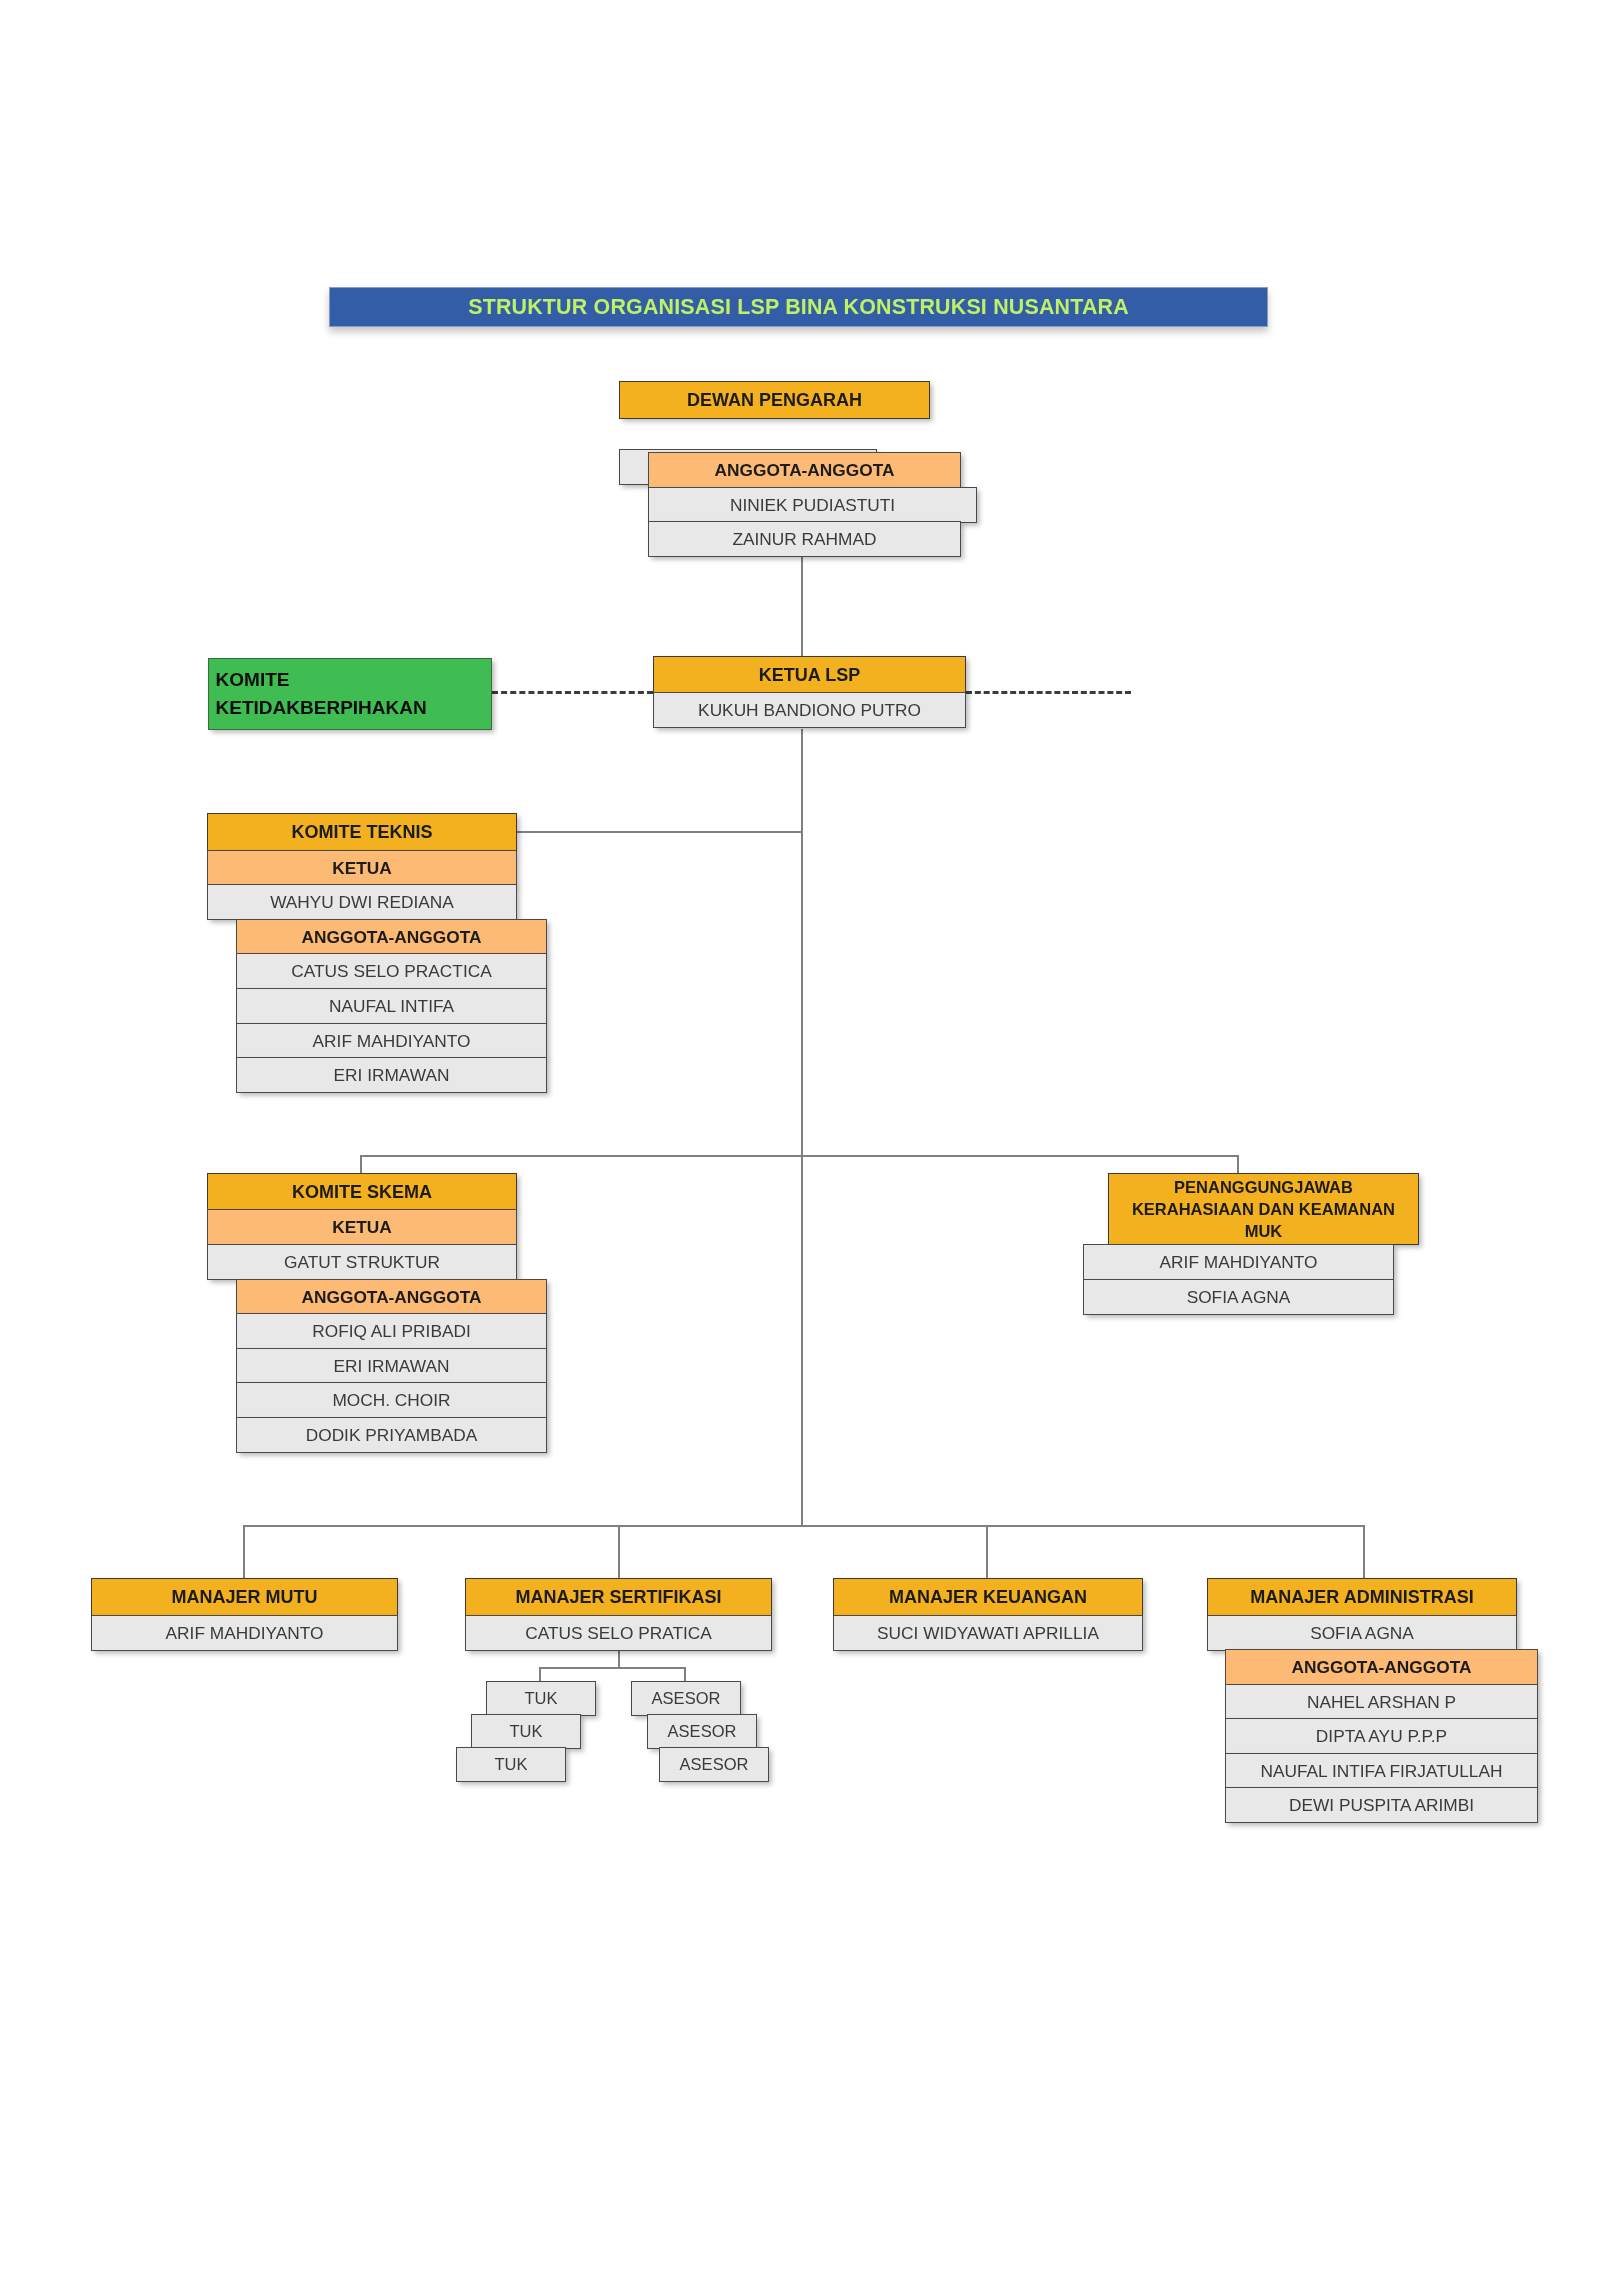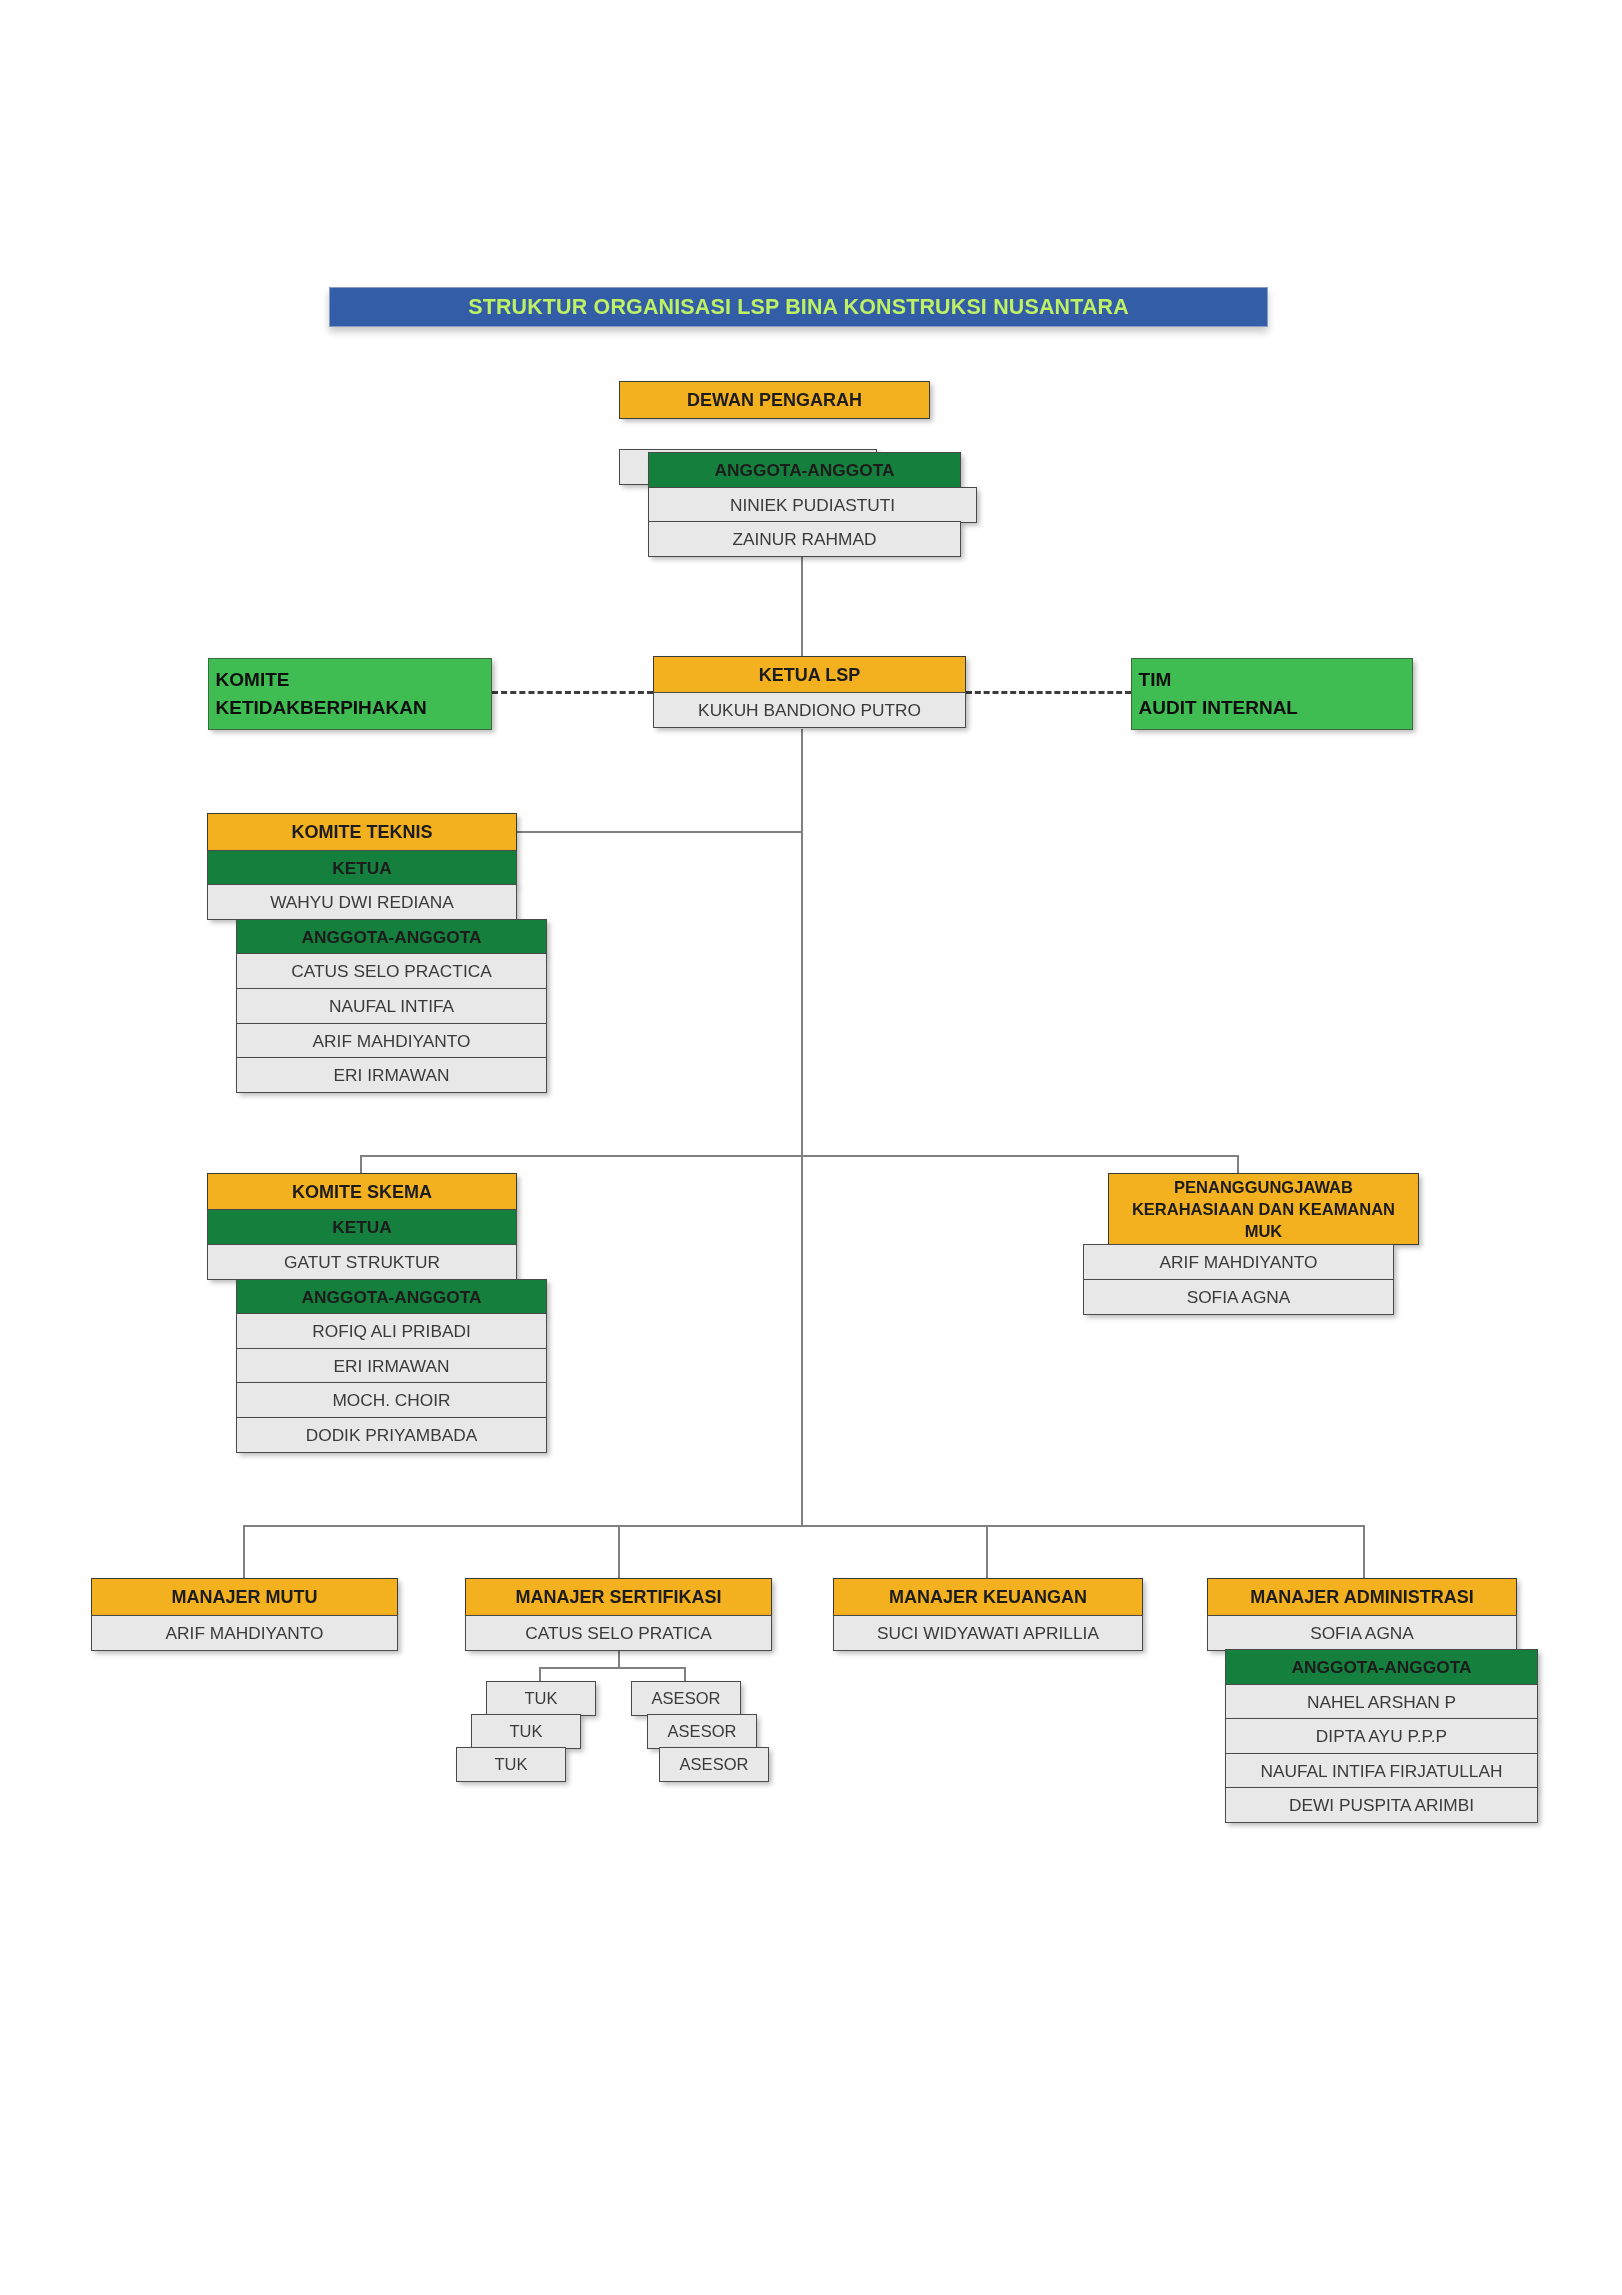--- a/index.html
+++ b/index.html
@@ -41,21 +41,21 @@
     font-size:16.5px;
     line-height:1.35;
     padding:3.3px 8.2px;
   }
   .gray{
     background:#E8E8E8;
     font-size:17.3px;
     color:#3a3a3a;
   }
   .graybold{
-    background:#15803d;
+    background:#fdba74;
     font-weight:700;
     font-size:17.3px;
     color:#1c1c1c;
   }
   .small{font-size:16.5px;}
   .green{
     background:#3FBD53;
     border-color:#3e6b3e;
     font-weight:700;
     font-size:19px;
@@ -109,24 +109,20 @@
   <div class="box gray" style="left:648px;top:521px;width:313px;height:36px;">ZAINUR RAHMAD</div>
 
   <div class="box green" style="left:208px;top:658px;width:284px;height:72px;">
     <span>KOMITE</span>
     <span>KETIDAKBERPIHAKAN</span>
   </div>
 
   <div class="box orange" style="left:653px;top:656px;width:313px;height:38px;">KETUA LSP</div>
   <div class="box gray" style="left:653px;top:692px;width:313px;height:36px;">KUKUH BANDIONO PUTRO</div>
 
-  <div class="box green" style="left:1131px;top:658px;width:282px;height:72px;">
-    <span>TIM</span>
-    <span>AUDIT INTERNAL</span>
-  </div>
 
   <div class="box orange" style="left:207px;top:813px;width:310px;height:38px;">KOMITE TEKNIS</div>
   <div class="box graybold" style="left:207px;top:850px;width:310px;height:36px;">KETUA</div>
   <div class="box gray" style="left:207px;top:884px;width:310px;height:36px;">WAHYU DWI REDIANA</div>
   <div class="box graybold" style="left:236px;top:919px;width:311px;height:36px;">ANGGOTA-ANGGOTA</div>
   <div class="box gray" style="left:236px;top:953px;width:311px;height:36px;">CATUS SELO PRACTICA</div>
   <div class="box gray" style="left:236px;top:988px;width:311px;height:36px;">NAUFAL INTIFA</div>
   <div class="box gray" style="left:236px;top:1023px;width:311px;height:36px;">ARIF MAHDIYANTO</div>
   <div class="box gray" style="left:236px;top:1057px;width:311px;height:36px;">ERI IRMAWAN</div>
 

